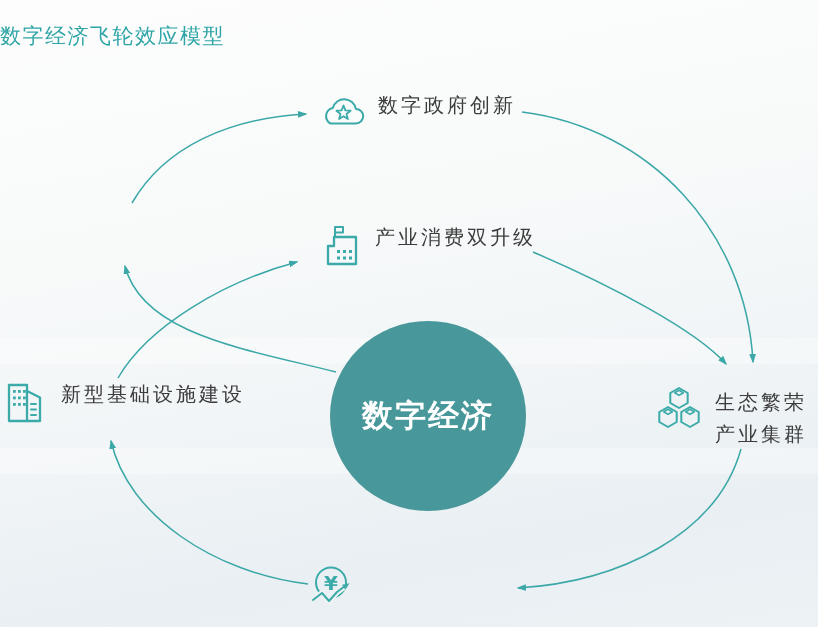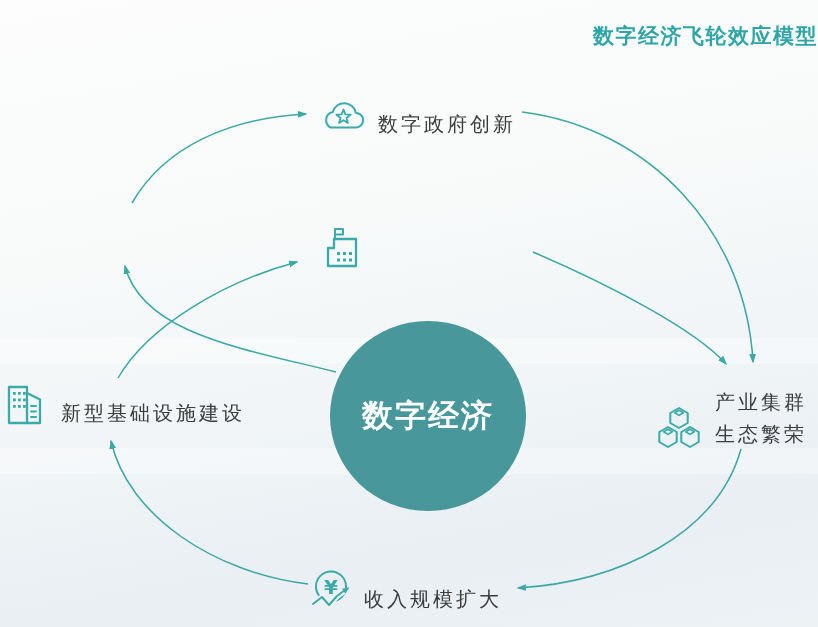--- a/index.html
+++ b/index.html
@@ -3,31 +3,31 @@
 <meta charset="utf-8">
 <style>
   html,body{margin:0;padding:0;}
   body{font-family:"Liberation Sans","DejaVu Sans",sans-serif;}
   .canvas{
     position:relative;width:818px;height:627px;overflow:hidden;
     background:linear-gradient(170deg,#fdfdfd 0%,#f8fafa 35%,#f1f5f7 60%,#e9eff3 82%,#edf2f5 100%);
   }
   .streak{position:absolute;left:0;width:100%;height:26px;background:rgba(255,255,255,0.35);pointer-events:none;}
   .title{
-    position:absolute;top:22px;left:0;width:100%;text-align:right;
-    font-size:21px;font-weight:bold;letter-spacing:1.5px;color:#2fa5a7;
+    position:absolute;top:22px;left:0;width:100%;text-align:left;
+    font-size:21px;font-weight:normal;letter-spacing:1.5px;color:#2fa5a7;
   }
   .arrows{position:absolute;left:0;top:0;}
   .arrow-path{fill:none;stroke:#3ba7a7;stroke-width:1.5;}
   .center-circle{
     position:absolute;left:330px;top:321px;width:196px;height:190px;border-radius:50%;
     background:#48989b;display:flex;flex-direction:column;align-items:center;justify-content:center;
     color:#ffffff;font-weight:bold;font-size:31px;line-height:36px;letter-spacing:2px;text-align:center;
   }
-  .node{position:absolute;display:flex;align-items:flex-end;gap:13px;}
+  .node{position:absolute;display:flex;align-items:flex-start;gap:13px;}
   .node .label{font-size:20px;color:#3c3c3c;letter-spacing:3px;white-space:nowrap;}
   .node .label2{font-size:20px;color:#3c3c3c;letter-spacing:3px;line-height:32px;white-space:nowrap;}
   .icon{flex:0 0 auto;display:block;}
   .icon *{vector-effect:none;}
   .ic-stroke{fill:none;stroke:#3baaa8;stroke-width:2.3;stroke-linecap:round;stroke-linejoin:round;}
   .ic-thin{fill:none;stroke:#3baaa8;stroke-width:2;stroke-linecap:round;stroke-linejoin:round;}
   .ic-fill{fill:#3baaa8;stroke:none;}
   .ic-mask{fill:#f3f6f8;stroke:#3baaa8;stroke-width:2.3;}
   .halo{fill:none;stroke:#eef2f5;stroke-width:6;stroke-linejoin:round;}
 </style>
@@ -73,20 +73,21 @@
     <svg class="icon" width="40" height="44" viewBox="0 0 40 44">
       <path class="ic-thin" d="M13,13 V3 H21 V8.5 H13"></path>
       <path class="ic-stroke" d="M12,13 H34 V40 H6 V22 H12 Z"></path>
       <rect class="ic-fill" x="15" y="26" width="3" height="3"></rect>
       <rect class="ic-fill" x="21" y="26" width="3" height="3"></rect>
       <rect class="ic-fill" x="27" y="26" width="3" height="3"></rect>
       <rect class="ic-fill" x="15" y="32.5" width="3" height="3"></rect>
       <rect class="ic-fill" x="21" y="32.5" width="3" height="3"></rect>
       <rect class="ic-fill" x="27" y="32.5" width="3" height="3"></rect>
     </svg>
+    <span class="label">产业消费双升级</span>
   </div>
 
   <div class="node" style="left:4px;top:381px;height:46px;">
     <svg class="icon" width="44" height="44" viewBox="0 0 44 44">
       <rect class="ic-stroke" x="5" y="4" width="18" height="36"></rect>
       <path class="ic-stroke" d="M23,10 L36,16.5 V40 H23"></path>
       <rect class="ic-fill" x="9" y="9" width="2.8" height="2.8"></rect>
       <rect class="ic-fill" x="14" y="9" width="2.8" height="2.8"></rect>
       <rect class="ic-fill" x="19" y="9" width="2.8" height="2.8"></rect>
       <rect class="ic-fill" x="9" y="15.5" width="2.8" height="2.8"></rect>
@@ -103,29 +104,28 @@
   <div class="node" style="left:656px;top:386px;height:64px;">
     <svg class="icon" width="46" height="44" viewBox="0 0 46 44">
       <path class="ic-thin" d="M23,2 L31.7,7 V17 L23,22 L14.3,17 V7 Z"></path>
       <path class="ic-thin" style="stroke-width:1.6" d="M23,4.2 L27.3,6.8 L23,9.4 L18.7,6.8 Z"></path>
       <path class="ic-thin" d="M12,21 L20.7,26 V36 L12,41 L3.3,36 V26 Z"></path>
       <path class="ic-thin" style="stroke-width:1.6" d="M12,23.2 L16.3,25.8 L12,28.4 L7.7,25.8 Z"></path>
       <path class="ic-thin" d="M34,21 L42.7,26 V36 L34,41 L25.3,36 V26 Z"></path>
       <path class="ic-thin" style="stroke-width:1.6" d="M34,23.2 L38.3,25.8 L34,28.4 L29.7,25.8 Z"></path>
     </svg>
     <div>
+      <div class="label2">生态繁荣</div>
       <div class="label2">产业集群</div>
-      <div class="label2">生态繁荣</div>
     </div>
   </div>
 
   <div class="node" style="left:310px;top:563px;height:50px;gap:8px;">
     <svg class="icon" width="46" height="46" viewBox="0 0 46 46">
       <circle class="ic-thin" cx="21" cy="19.5" r="15"></circle>
       <text x="21" y="26.5" text-anchor="middle" font-size="20" font-weight="bold" fill="#3baaa8" font-family="'DejaVu Sans',sans-serif">¥</text>
       <path class="halo" d="M3,37 L12,30 L19,38 L27,29 L36,22.5"></path>
       <path class="ic-thin" d="M3,37 L12,30 L19,38 L27,29 L34,23.8"></path>
       <path class="ic-fill" d="M39.5,20.3 L35.4,26.8 L32,21.8 Z"></path>
     </svg>
-    <span class="label">收入规模扩大</span>
   </div>
 
 </div>
 
 </body></html>

